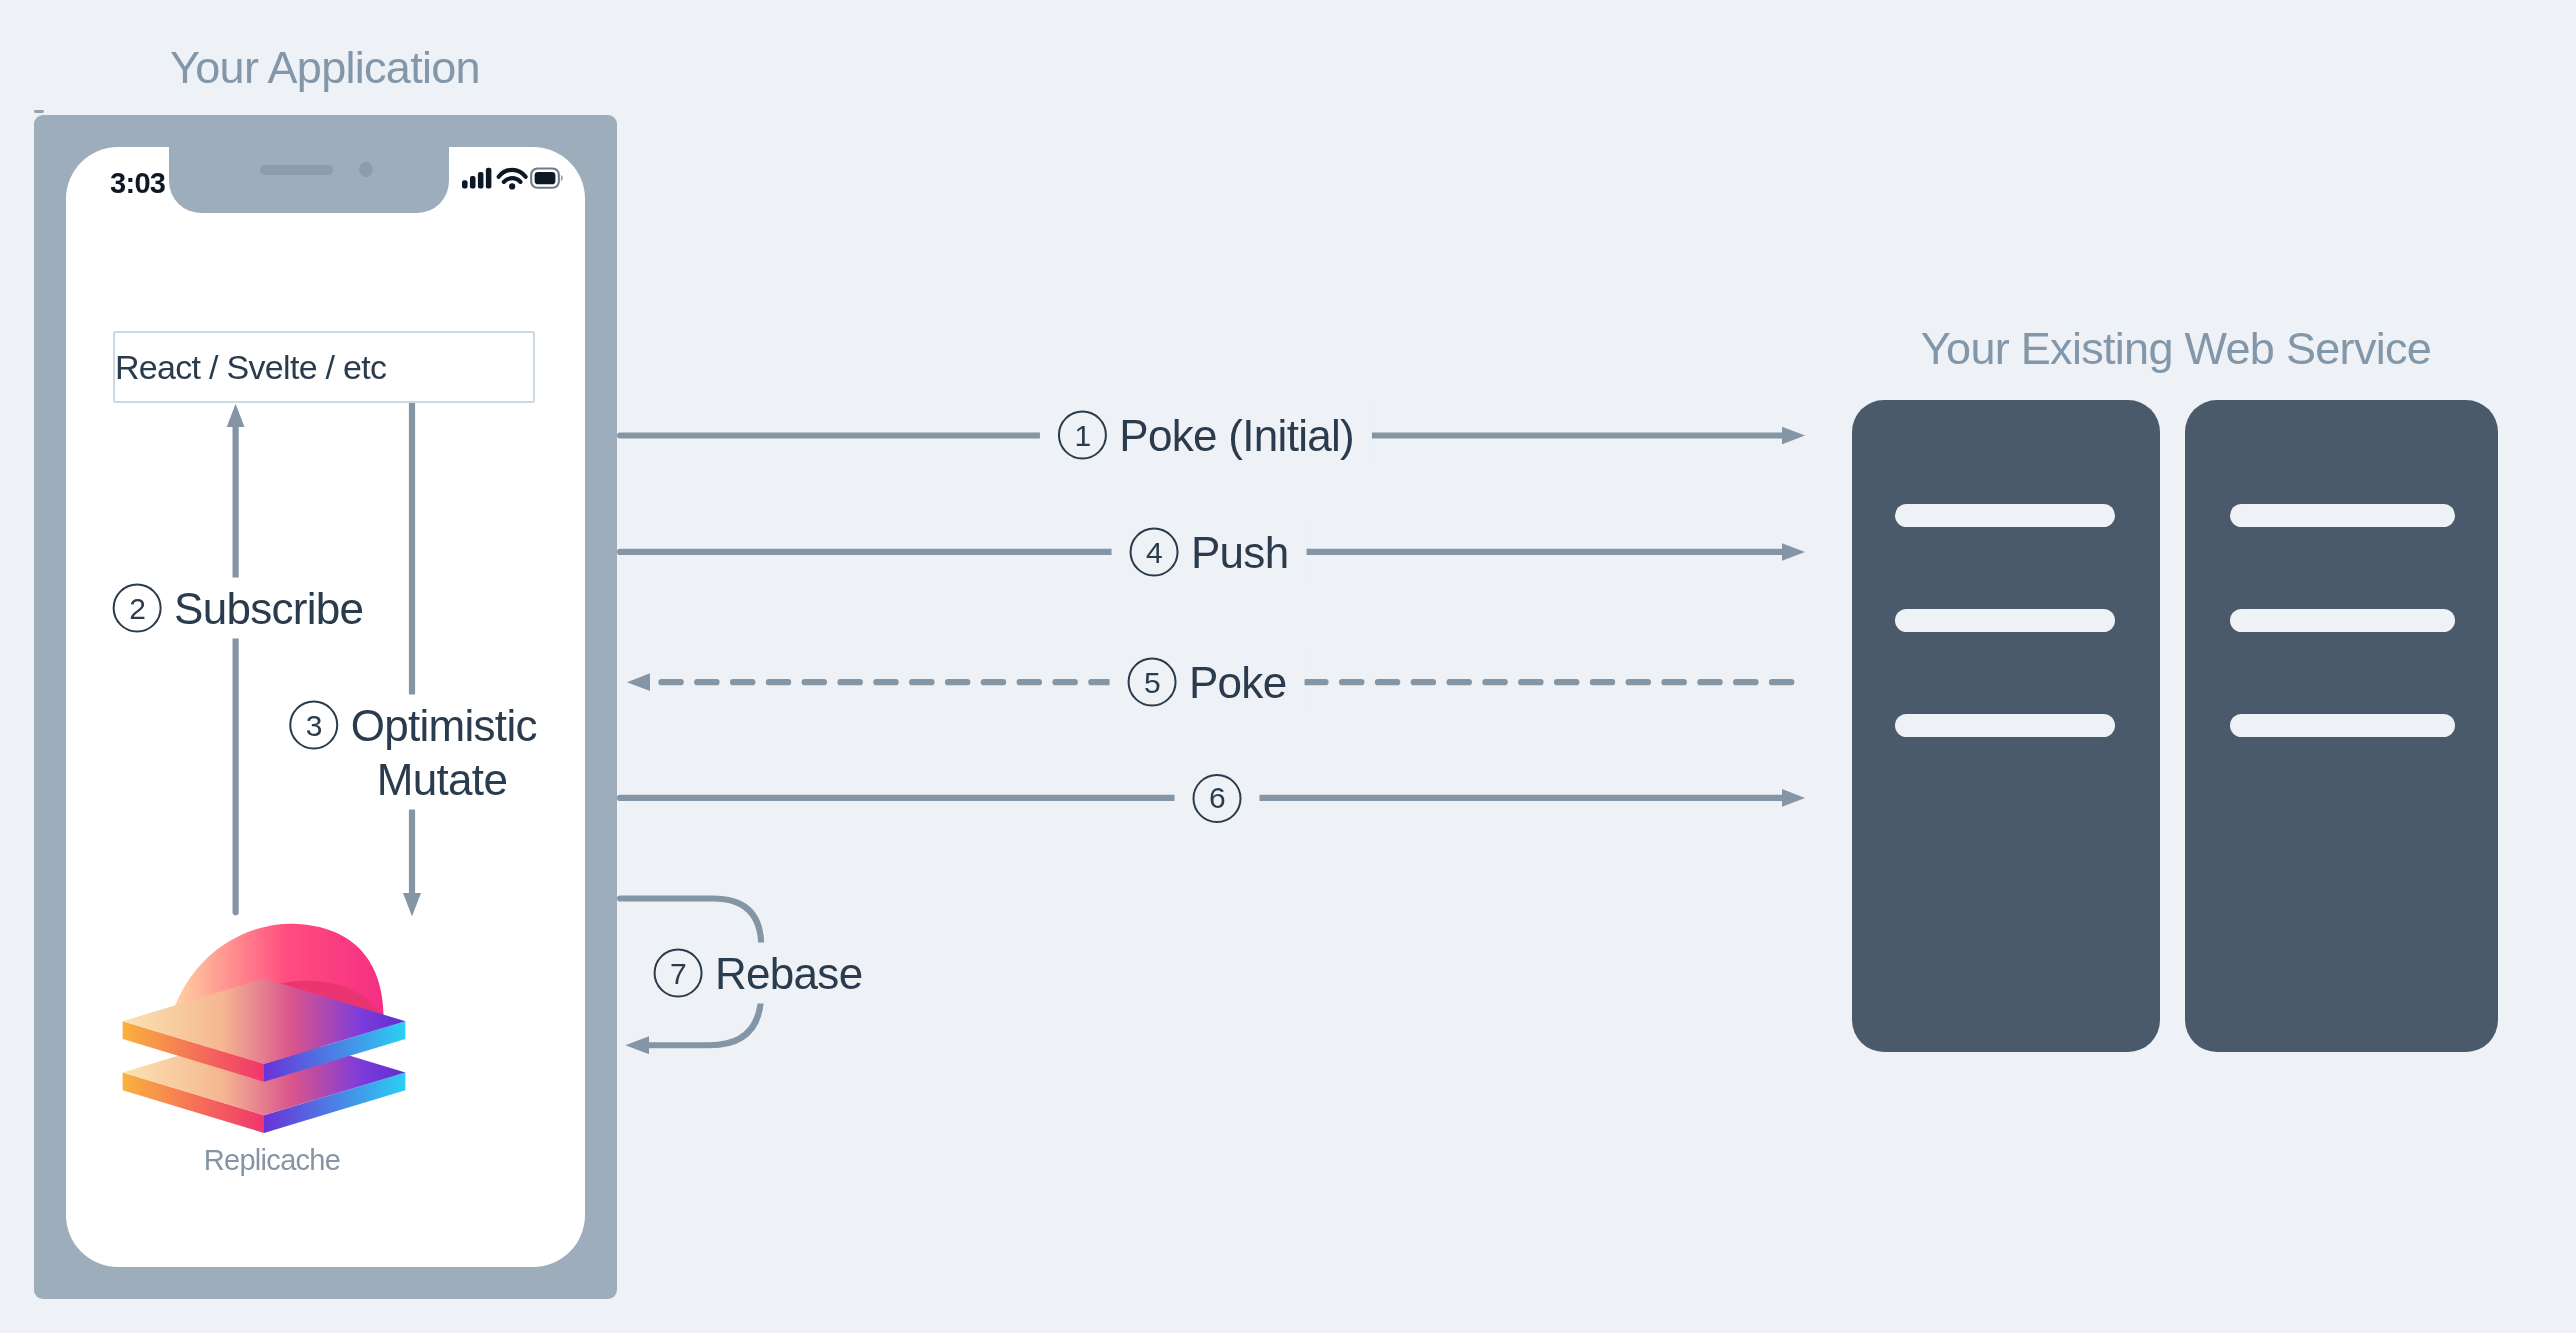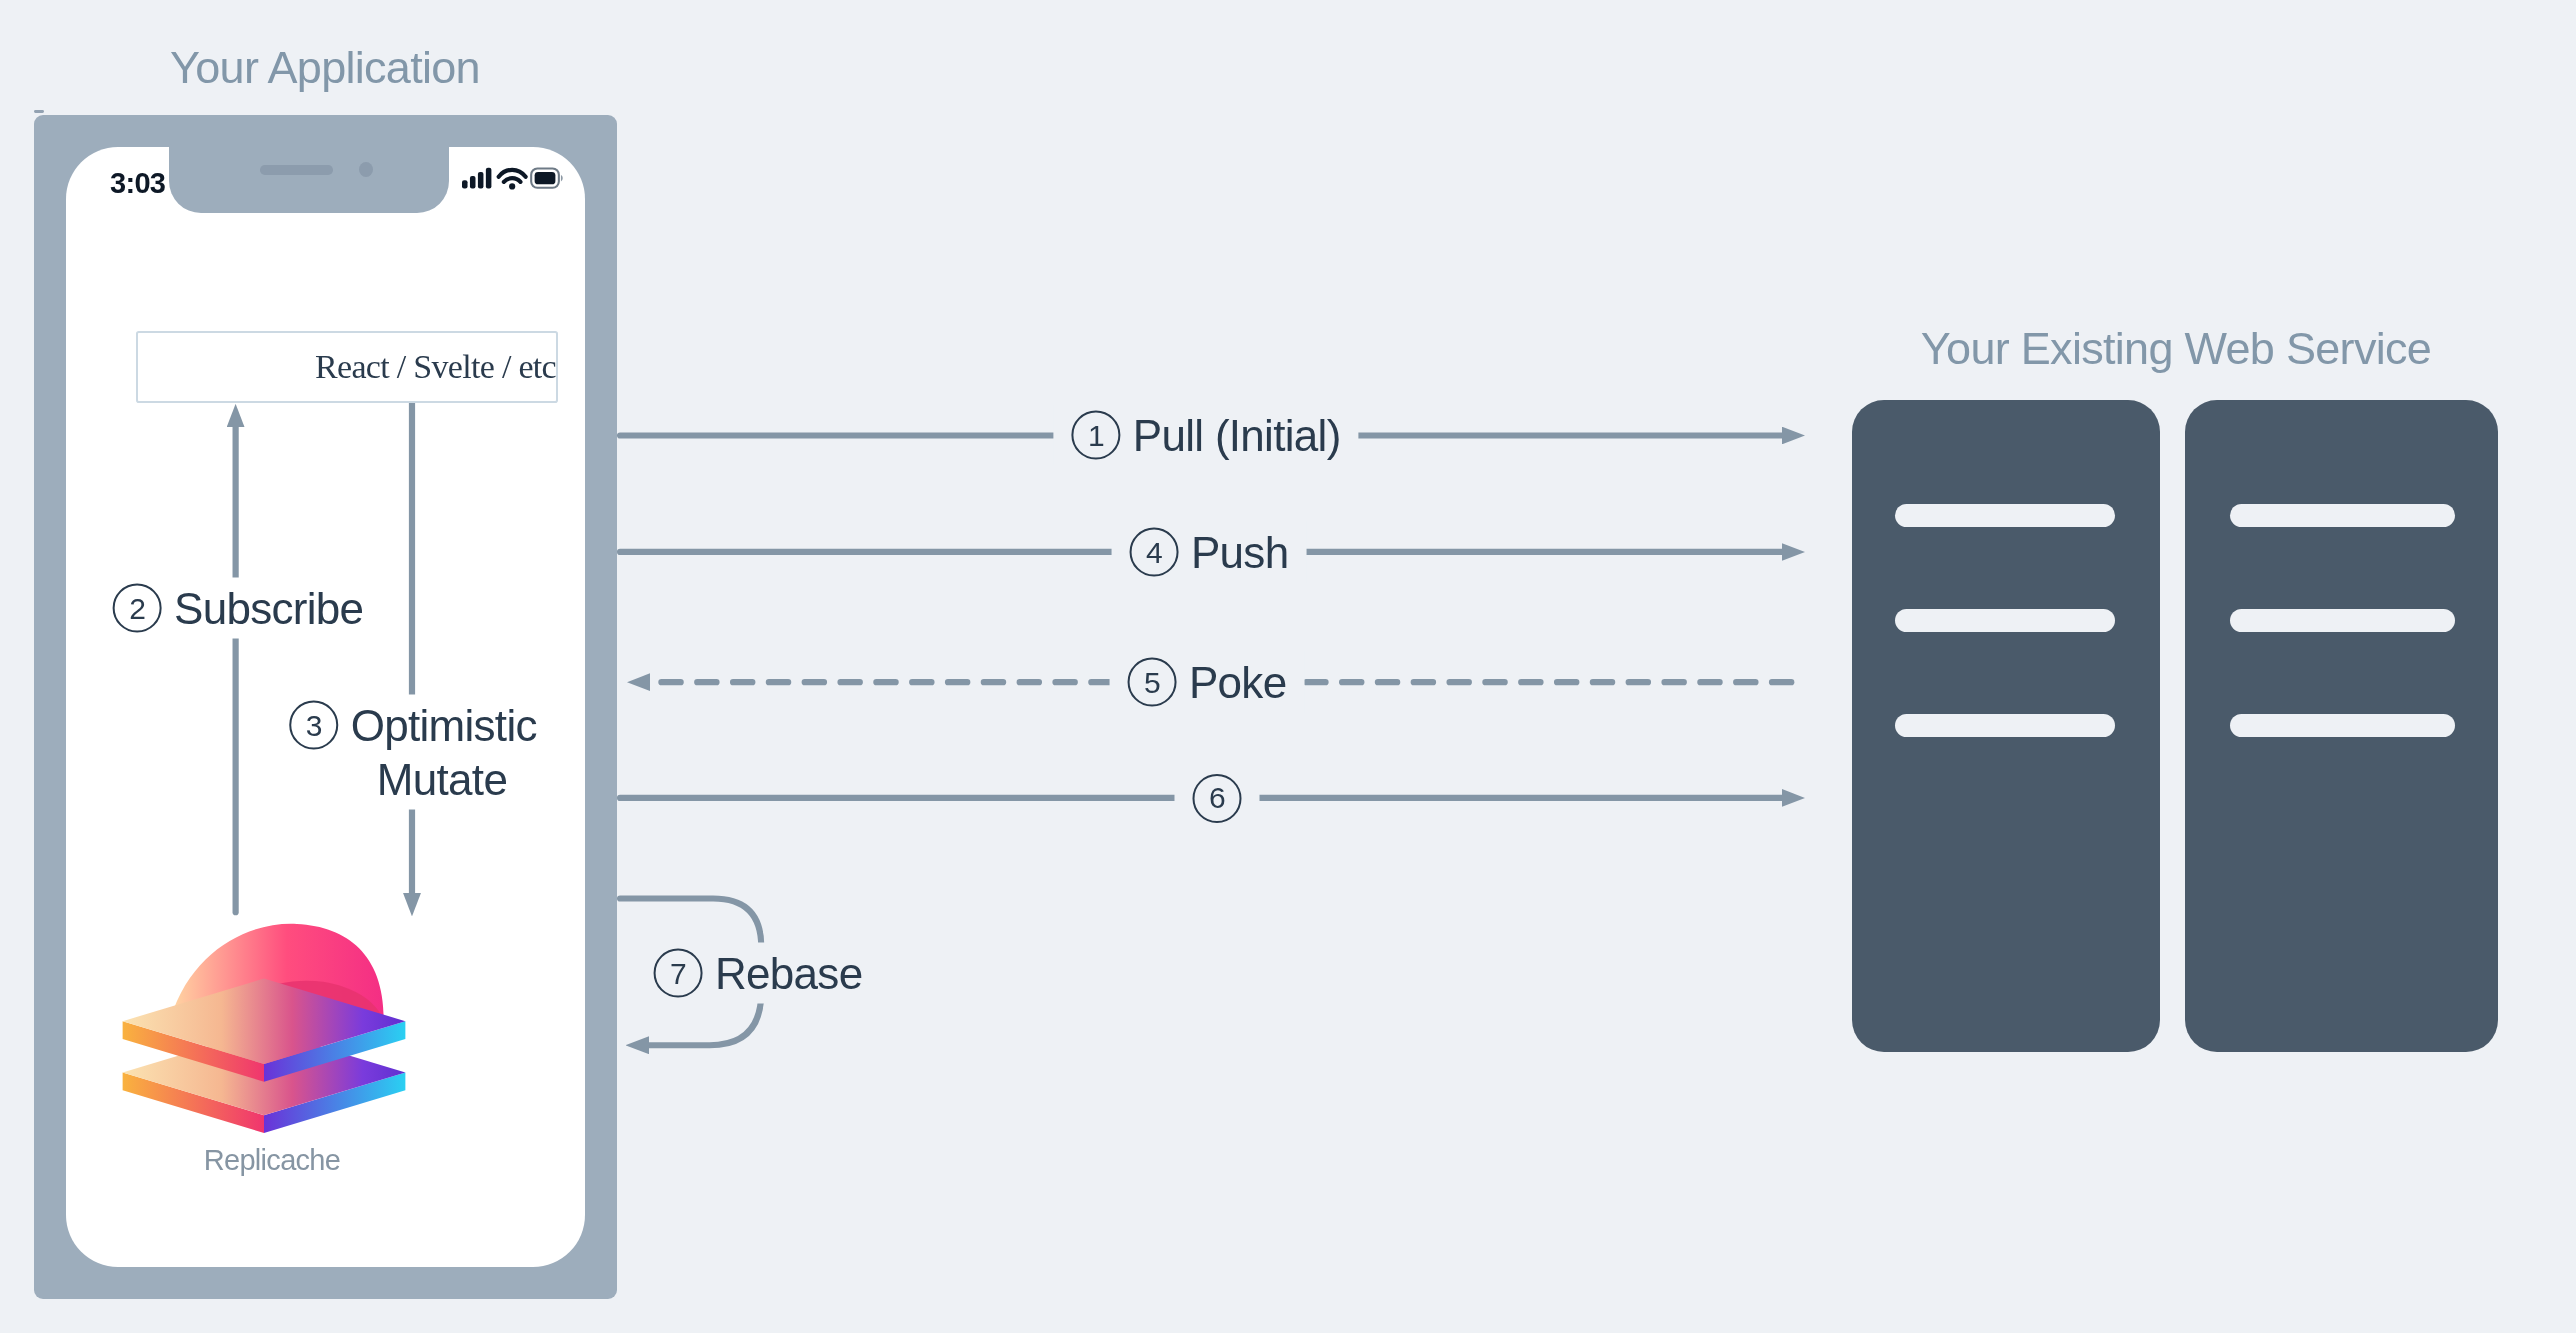--- a/index.html
+++ b/index.html
@@ -38,26 +38,25 @@
     background:#8c9cad;border-radius:50%;
   }
   .status-time{
     position:absolute;left:76px;top:52px;
     font-size:29px;font-weight:700;color:#0d1826;letter-spacing:-0.7px;
   }
   .status-icons{position:absolute;right:54px;top:52px;width:101px;height:25px;}
 
   
   .framework-box{
-    position:absolute;left:136px;top:331px;width:422px;height:72px;
+    position:absolute;left:113px;top:331px;width:422px;height:72px;
     background:#ffffff;border:2.1px solid #ccd9e3;border-radius:2.8px;
-    display:flex;align-items:center;justify-content:flex-end;
+    display:flex;align-items:center;justify-content:flex-start;
     font-size:34px;color:#2a3b4d;letter-spacing:-0.7px;z-index:3;
     box-sizing:border-box;
-    font-family:Liberation Serif, serif;
   }
 
   
   .step-label{
     position:absolute;transform:translate(-50%,-50%);
     display:flex;align-items:center;gap:12.4px;
     font-size:44px;color:#2a3b4d;letter-spacing:-0.7px;white-space:nowrap;
     background:#eef1f5;padding:5.5px 18px;z-index:2;
   }
   .step-label.on-white{background:#ffffff;}
@@ -210,21 +209,21 @@
 
       <polygon points="0,160 215,225 215,252 0,187" fill="url(#plateLeft)"></polygon>
       <polygon points="215,225 430,160 430,187 215,252" fill="url(#plateRight)"></polygon>
       <polygon points="0,160 215,95 430,160 215,225" fill="url(#plateTop)"></polygon>
     </svg>
   </div>
   <div class="logo-caption">Replicache</div>
 
   <div class="step-label" style="left:1206px;top:435px;">
     <span class="circle-num">1</span>
-    <span>Pull (Initial)</span>
+    <span>Poke (Initial)</span>
   </div>
 
   <div class="step-label" style="left:1209px;top:552px;">
     <span class="circle-num">4</span>
     <span>Push</span>
   </div>
 
   <div class="step-label" style="left:1207px;top:682px;">
     <span class="circle-num">5</span>
     <span>Poke</span>

